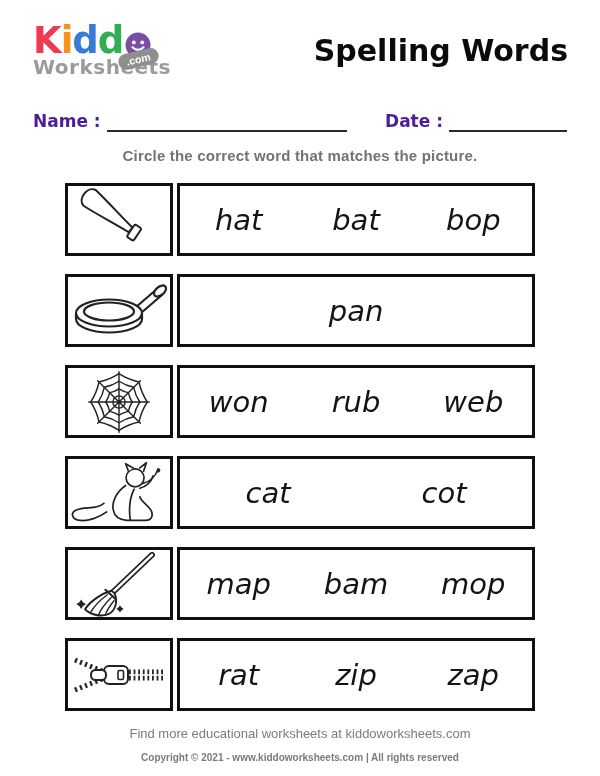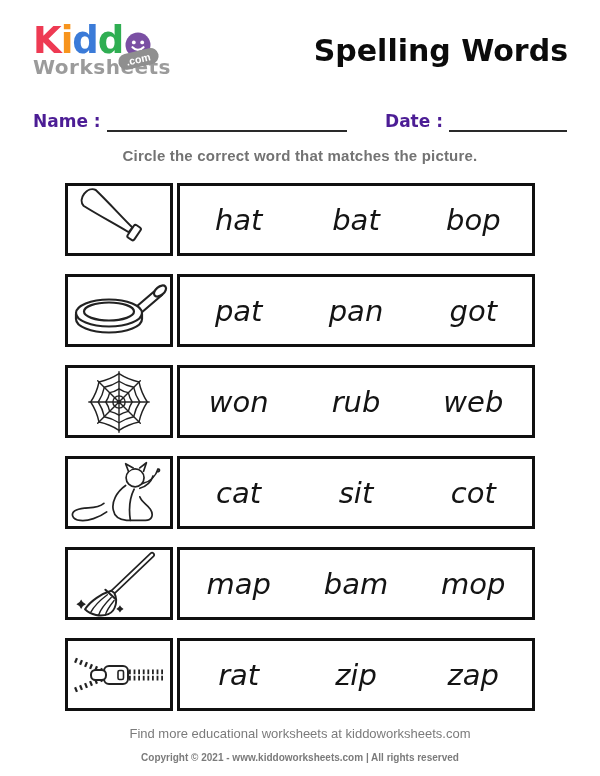--- a/index.html
+++ b/index.html
@@ -110,23 +110,21 @@
               <path d="M72,34 L93,16"></path>
               <ellipse cx="91" cy="12" rx="7" ry="4.2" transform="rotate(-40 91 12)" fill="#fff"></ellipse>
               <ellipse cx="40" cy="34" rx="33" ry="13.5" fill="#fff"></ellipse>
               <ellipse cx="40" cy="32.5" rx="25" ry="9"></ellipse>
               <path d="M7,35 v5 a33,13.5 0 0 0 66,0 v-5"></path>
             </g>
           </svg>
         </span>
       </div>
       <div class="wordsbox">
-        <span class="wordcell">pat</span>
         <span class="wordcell">pan</span>
-        <span class="wordcell">got</span>
       </div>
     </div>
 
     <div class="qrow">
       <div class="imgbox">
         <span>
           <svg width="100" height="66" viewBox="0 0 100 70">
             <g stroke="#222" stroke-width="1.5" fill="none" stroke-linecap="round">
               <path d="M50,35 L82,35 M50,35 L72.6,57.6 M50,35 L50,67 M50,35 L27.4,57.6 M50,35 L18,35 M50,35 L27.4,12.4 M50,35 L50,3 M50,35 L72.6,12.4"></path>
               <path d="M80,35 Q73.6,44.8 71.2,56.2 Q59.8,58.6 50,65 Q40.2,58.6 28.8,56.2 Q26.4,44.8 20,35 Q26.4,25.2 28.8,13.8 Q40.2,11.4 50,5 Q59.8,11.4 71.2,13.8 Q73.6,25.2 80,35 Z"></path>
@@ -158,21 +156,20 @@
               <path d="M77,5.5 L84,0 L81,9" fill="#fff"></path>
               <path d="M80,22 C88,20 94,14 96,7"></path>
               <path d="M77,27 C84,25 89,20 91,14"></path>
               <path d="M96,7 C98.5,6 98.5,9.5 95.5,9.5"></path>
             </g>
           </svg>
         </span>
       </div>
       <div class="wordsbox">
         <span class="wordcell">cat</span>
-        <span class="wordcell">sit</span>
         <span class="wordcell">cot</span>
       </div>
     </div>
 
     <div class="qrow">
       <div class="imgbox">
         <span>
           <svg width="100" height="66" viewBox="0 0 100 68">
             <g stroke-linecap="round" stroke-linejoin="round">
               <line x1="84" y1="4" x2="41" y2="45" stroke="#222" stroke-width="6"></line>

